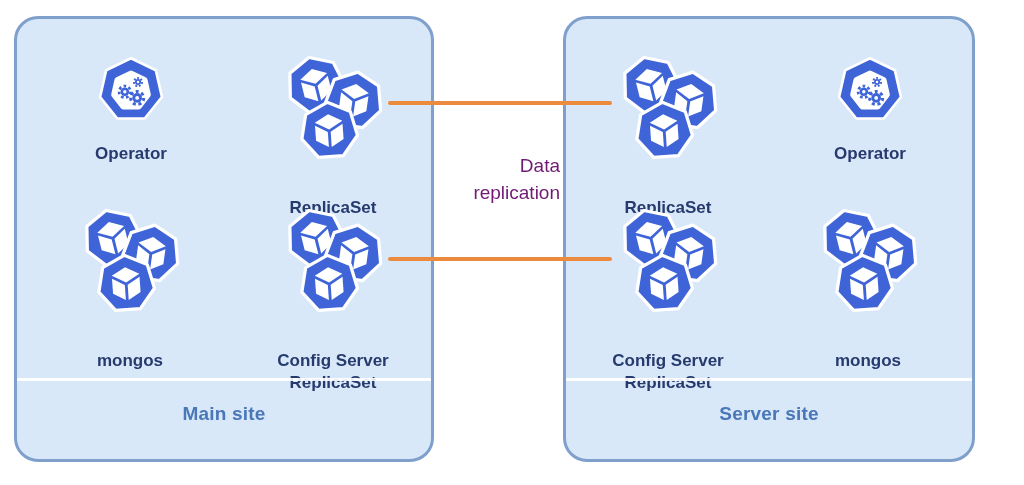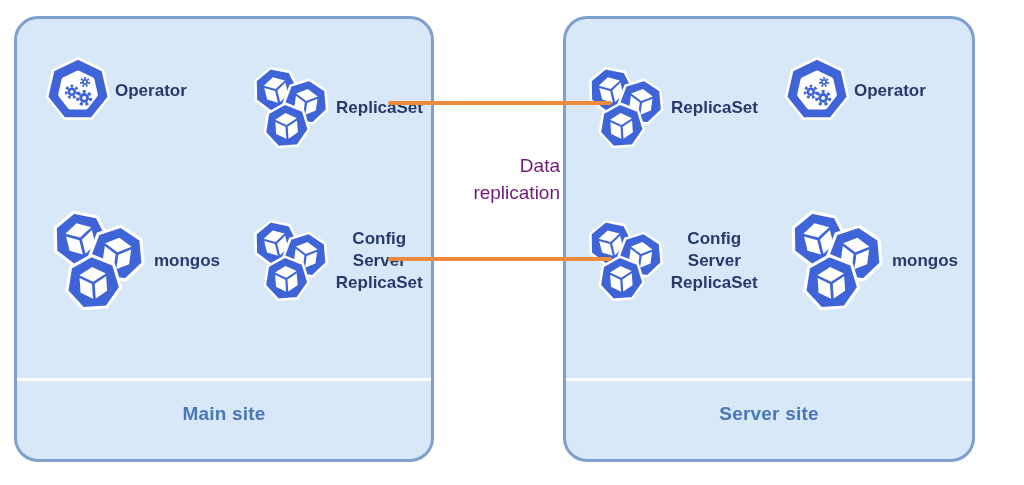--- a/index.html
+++ b/index.html
@@ -24,29 +24,29 @@
   .site-footer{
     position:absolute;left:0;right:0;bottom:12px;height:66px;
     border-top:3px solid rgba(255,255,255,0.9);
     display:flex;align-items:center;justify-content:center;
   }
   .site-label{
     color:#4A77B8;font-size:19px;font-weight:bold;letter-spacing:.2px;
   }
   .node{
     position:absolute;width:180px;
-    display:flex;flex-direction:row;align-items:center;
+    display:flex;flex-direction:column;align-items:center;gap:14px;
   }
   .node-label{
     color:#263A6E;font-size:17px;font-weight:bold;
     text-align:center;line-height:1.28;white-space:pre-line;
   }
   .icon-cluster{width:118px;height:118px;display:block;}
   .icon-operator{width:74px;height:74px;display:block;margin-bottom:2px;}
-  .node .icon-cluster + .node-label{margin-top:0px;}
+  .node .icon-cluster + .node-label{margin-top:16px;}
   .connector-line{
     position:absolute;left:388px;width:224px;height:4px;
     background:#EC8A3D;border-radius:2px;z-index:3;
   }
   .connector-line.l1{top:101px;}
   .connector-line.l2{top:257px;}
   .connector-label{
     position:absolute;left:438px;top:152px;width:122px;
     text-align:right;color:#701a75;font-size:19px;line-height:27px;
     white-space:pre-line;z-index:2;

